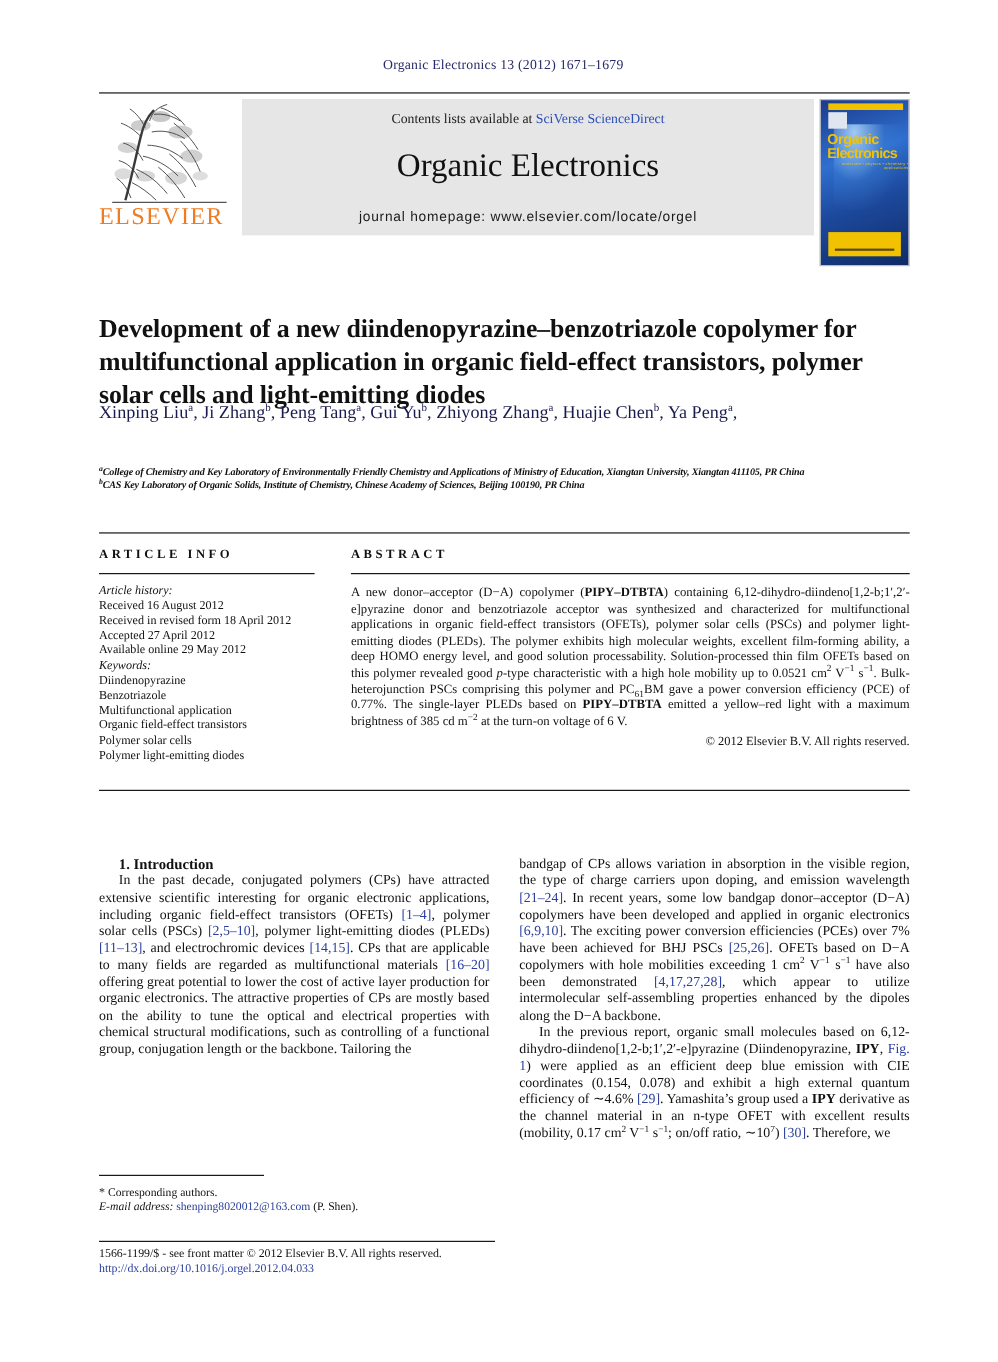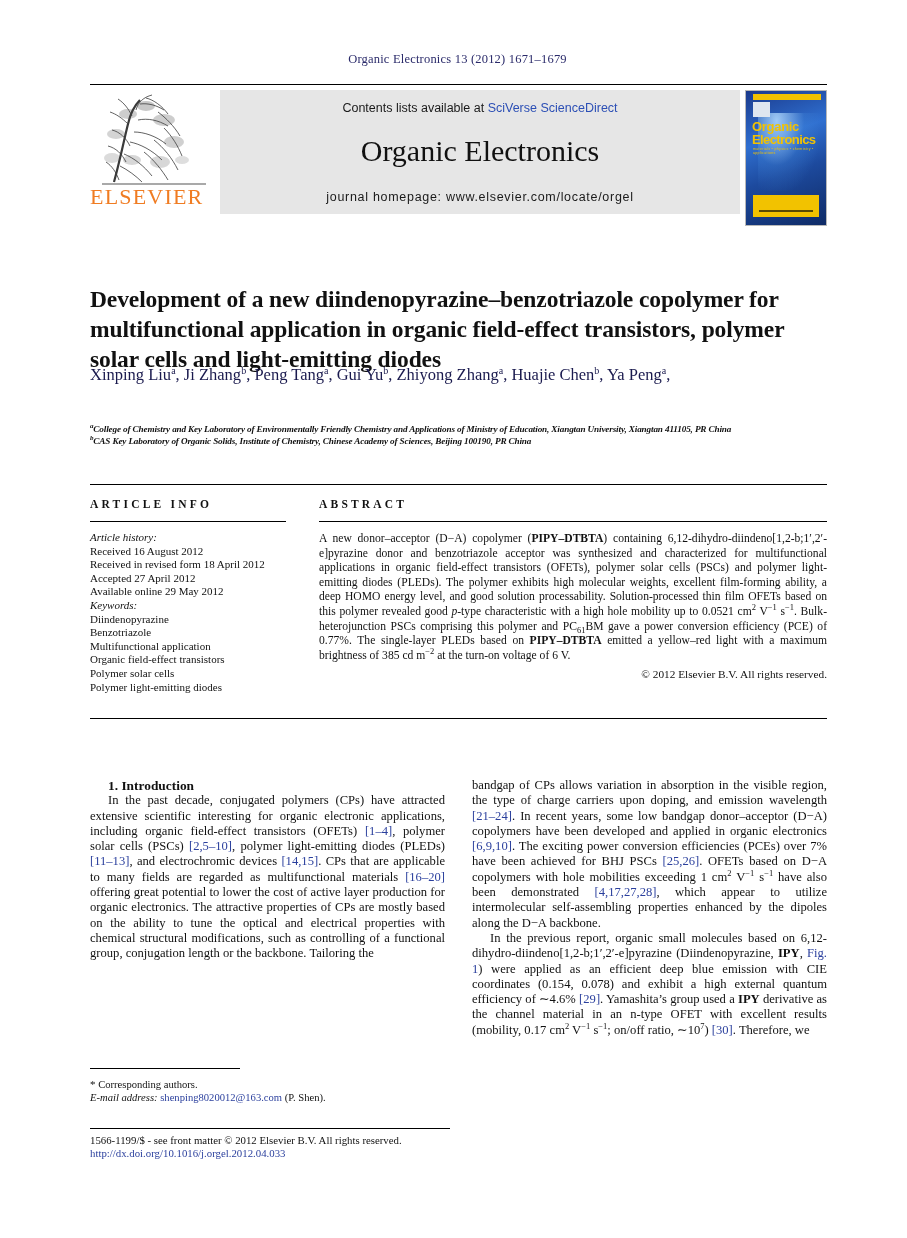--- a/index.html
+++ b/index.html
@@ -85,21 +85,21 @@
     top: 0;
     width: 520px;
     height: 124px;
     background: #e6e6e6;
   }
   .contents-line {
     position: absolute;
     left: 0; right: 0;
     top: 11px;
     text-align: center;
-    font-family: Liberation Sans, sans-serif;
+    font-family: Liberation Serif, serif;
     font-size: 12.5px;
     color: #1a1a1a;
   }
   .contents-line a {
     color: #2c4fb5;
     text-decoration: none;
   }
   .journal-title {
     position: absolute;
     left: 0; right: 0;
@@ -117,25 +117,26 @@
     font-family: "Liberation Sans", sans-serif;
     font-size: 12.5px;
     letter-spacing: .7px;
     color: #1a1a1a;
   }
   .cover-thumb {
     position: absolute;
     right: 0;
     top: 0;
     width: 82px;
-    height: 136px;
+    height: 152px;
     background: linear-gradient(160deg,#1b3a8c 0%, #2f6fd0 35%, #1d4a9e 60%, #0f2b66 100%);
     overflow: hidden;
     border: 1px solid #b8b8b8;
     box-sizing: border-box;
+    text-align: right;
   }
   .cover-topbar {
     position: absolute;
     left: 7px; top: 3px;
     width: 68px; height: 6px;
     background: #f2c200;
   }
   .cover-logo-box {
     position: absolute;
     left: 7px; top: 11px;

